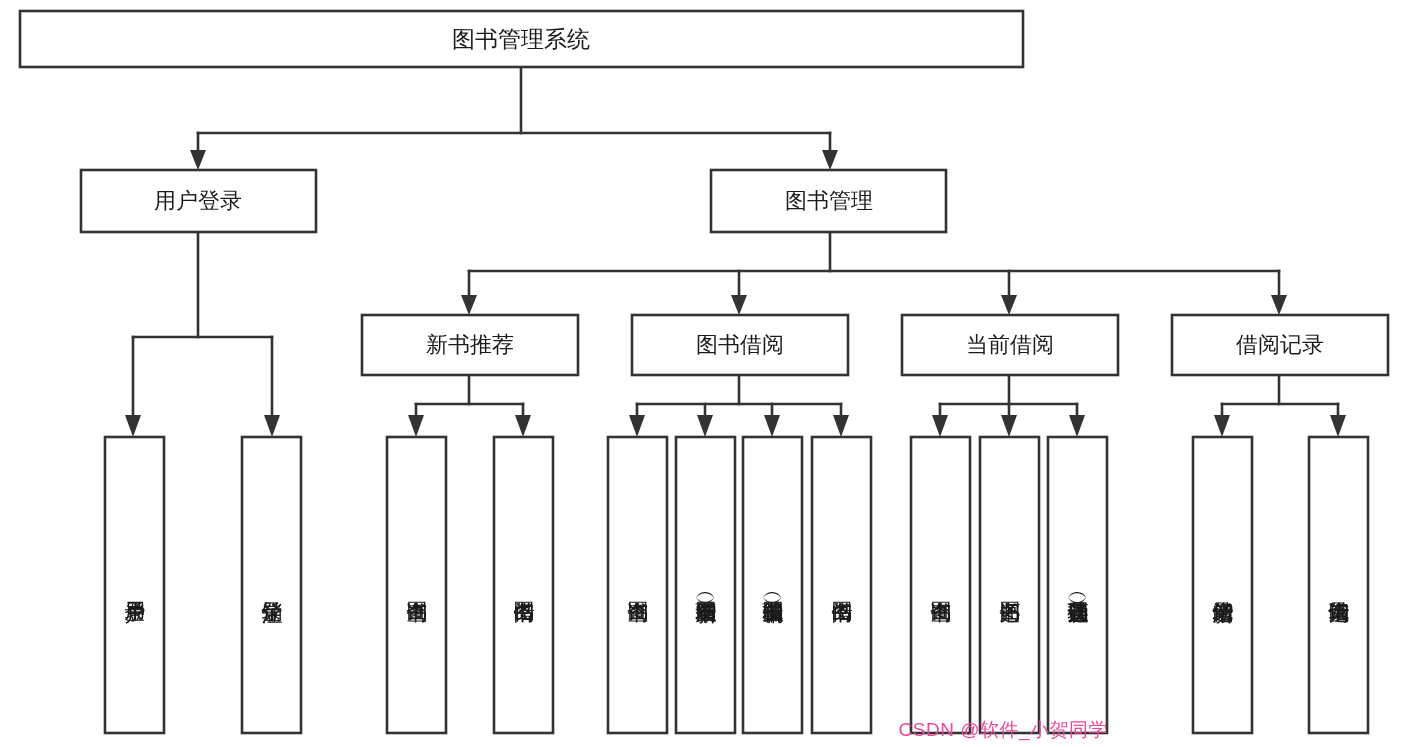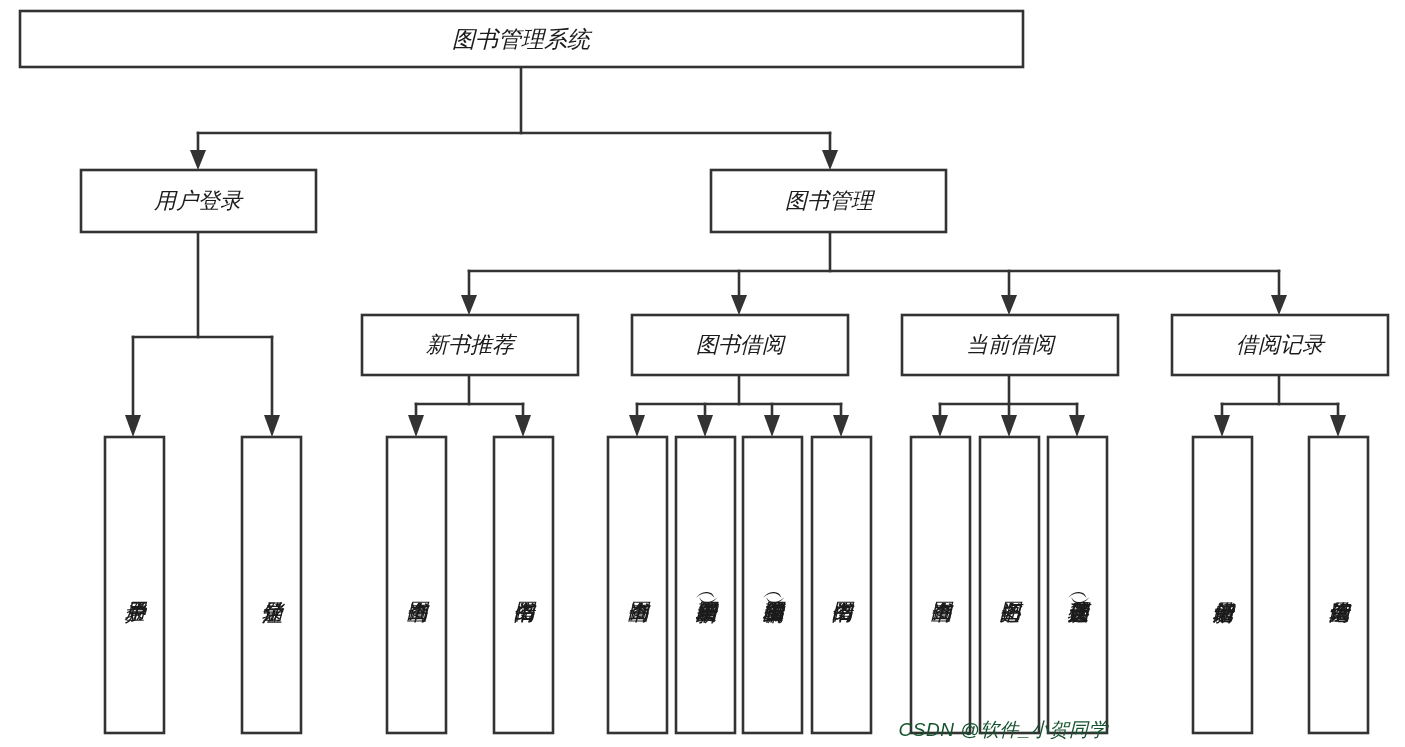--- a/index.html
+++ b/index.html
@@ -11,21 +11,20 @@
     width: 1405px;
     height: 747px;
     font-family: "Liberation Sans", "DejaVu Sans", sans-serif;
     overflow: hidden;
   }
   #diagram-root {
     position: relative;
     width: 1116px;
     height: 747px;
     background: #ffffff;
-    font-style: italic;
   }
   svg#diagram-svg {
     position: absolute;
     top: 0;
     left: 0;
     width: 1405px;
     height: 747px;
     display: block;
   }
   .node-box {
@@ -71,21 +70,21 @@
     align-items: center;
     justify-content: center;
     pointer-events: none;
   }
   #watermark {
     position: absolute;
     right: 8px;
     bottom: 4px;
     font-family: "Liberation Sans", "DejaVu Sans", sans-serif;
     font-size: 19px;
-    color: #14532d;
+    color: #ec4899;
     letter-spacing: 0.5px;
     white-space: nowrap;
   }
 </style>
 </head>
 <body>
 
 <div id="diagram-root">
 
   <svg id="diagram-svg" viewBox="0 0 1405 747" xmlns="http://www.w3.org/2000/svg">

